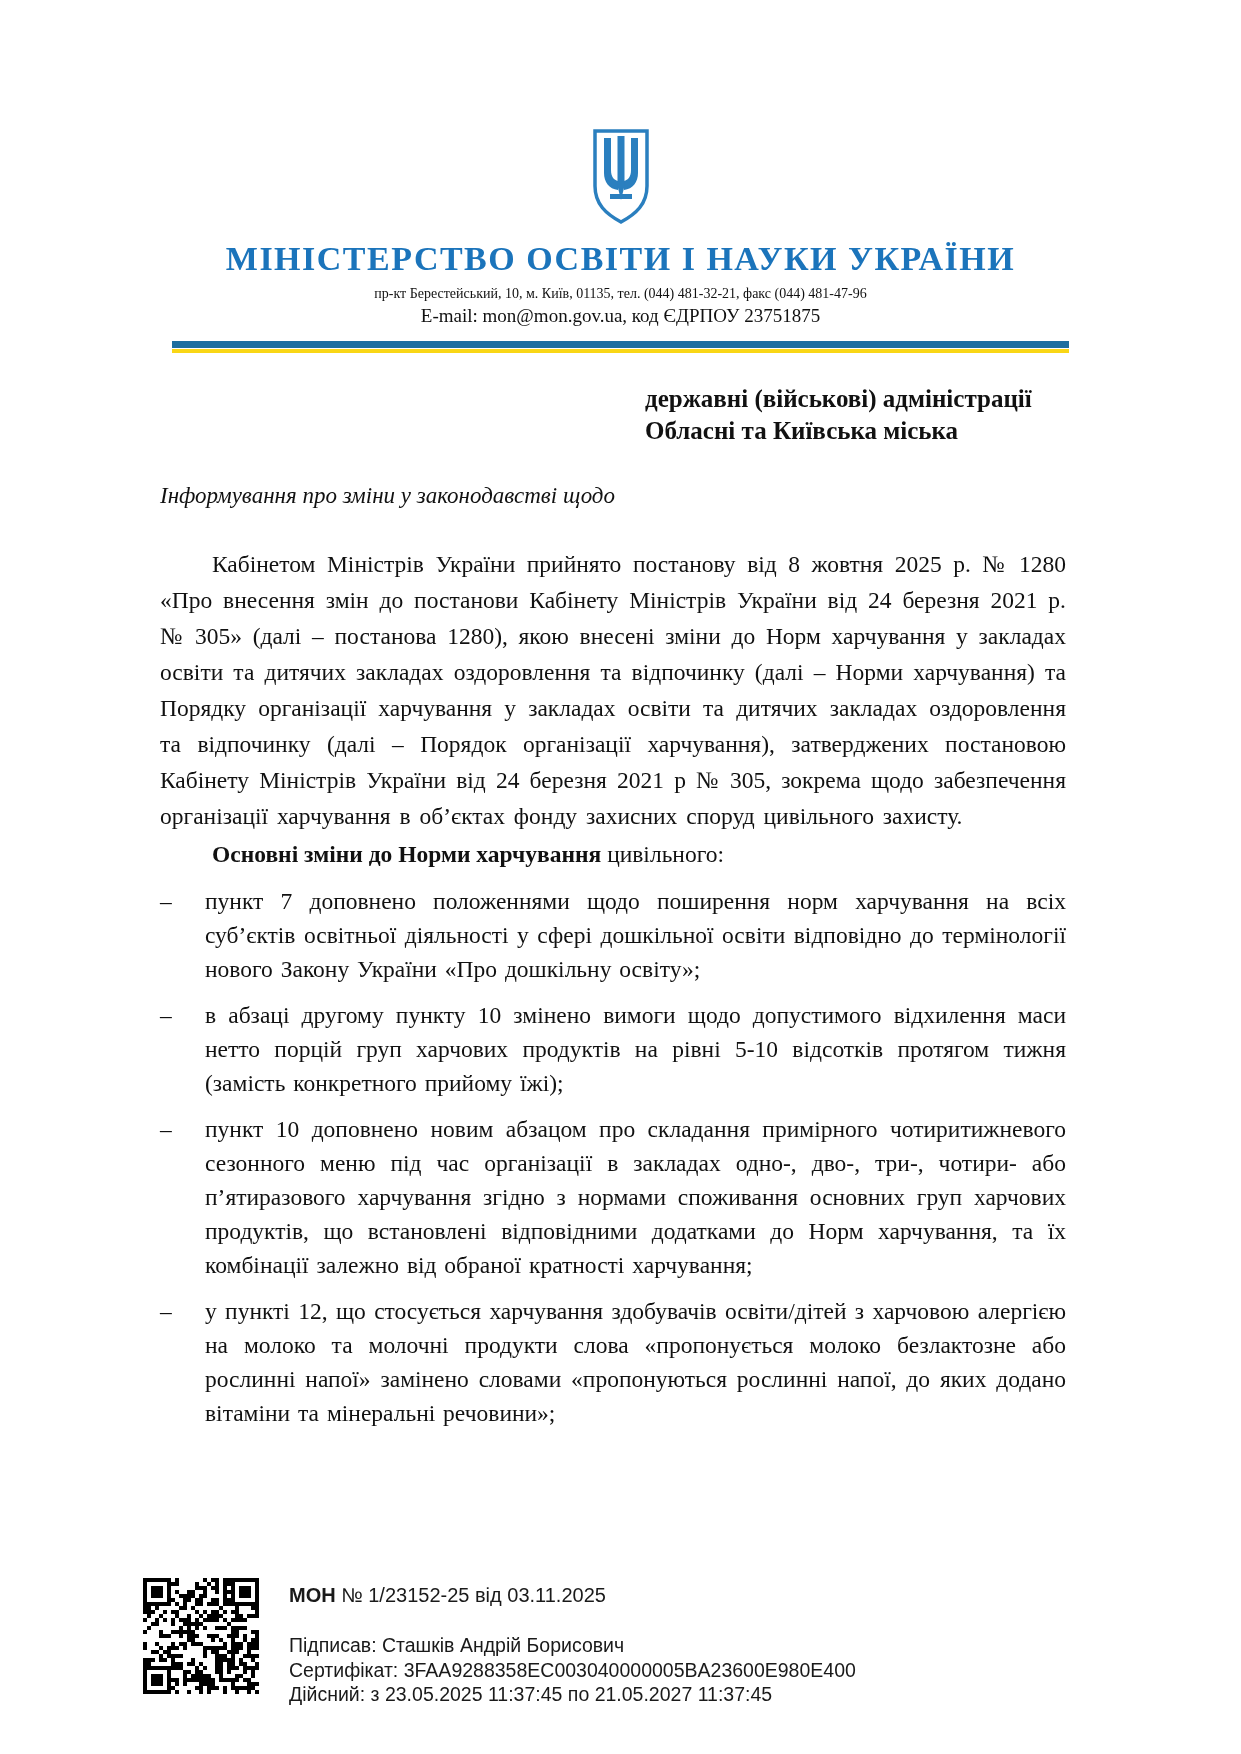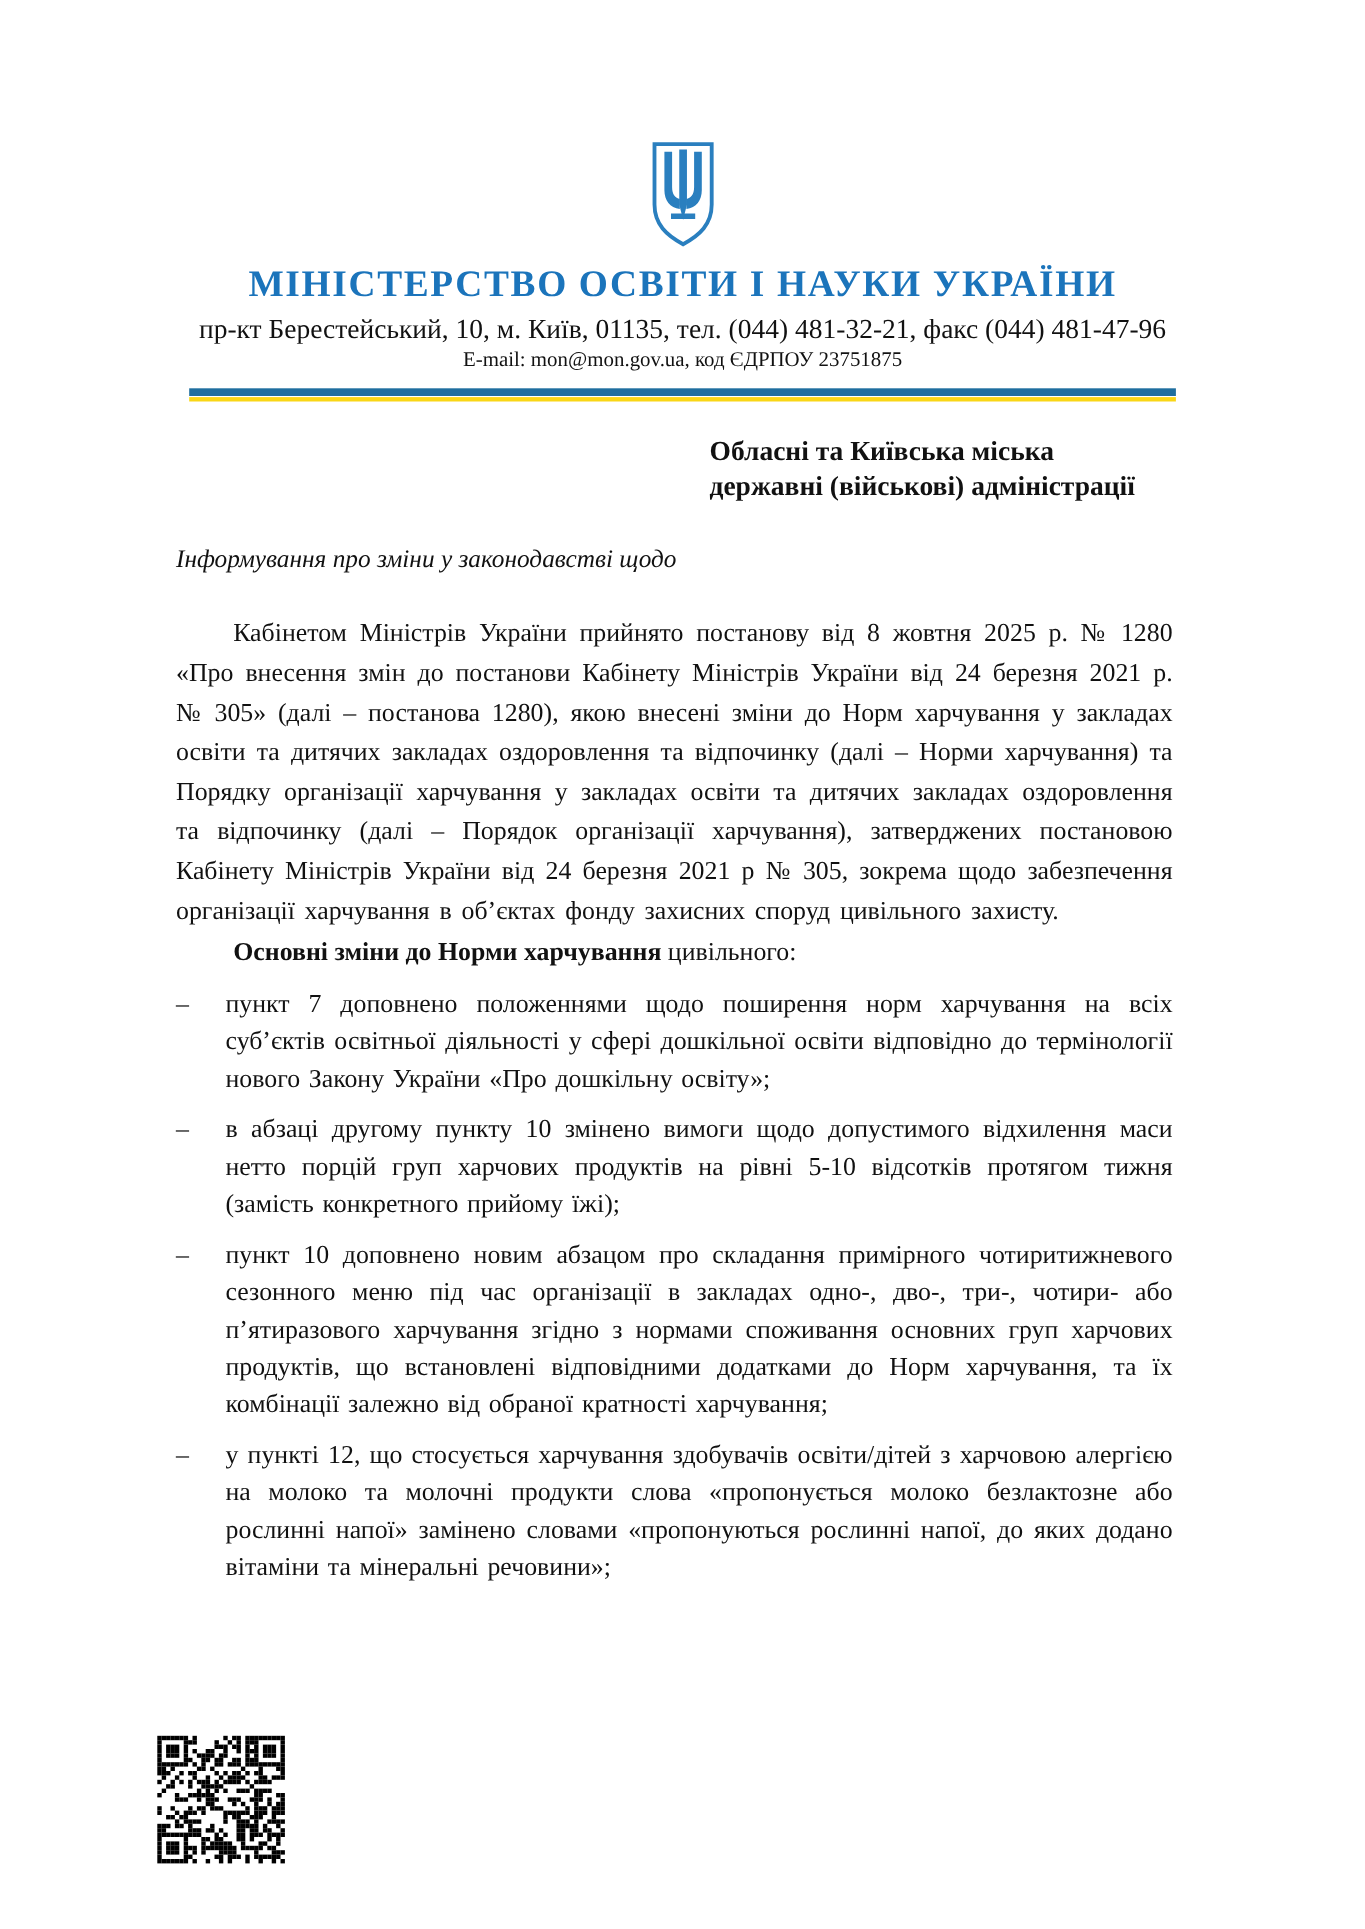--- a/index.html
+++ b/index.html
@@ -7,21 +7,21 @@
     position:relative;width:1241px;height:1754px;margin:0 auto;background:#ffffff;
     font-family:"Liberation Serif","DejaVu Serif",serif;color:#111;overflow:hidden;
   }
   
   .hdr{text-align:center;padding-top:128px;}
   .emblem{display:block;margin:0 auto;}
   .ministry{
     margin:14px 0 0;font-size:34px;font-weight:bold;letter-spacing:1.5px;
     color:#1b74bb;font-family:"Liberation Serif","DejaVu Serif",serif;
   }
-  .addr{margin-top:8px;font-size:25px;}
+  .addr{margin-top:8px;font-size:14px;}
   .mail{margin-top:3px;font-size:19px;}
   .rule{margin:14px 172px 0 172px;}
   .rule .blue{height:7px;background:#1e6e9f;}
   .rule .yellow{height:4px;background:#f9d616;margin-top:1px;}
   
   .recipient{margin:30px 170px 0 645px;font-weight:bold;font-size:25px;line-height:32px;}
   
   .subject{margin:32px 0 0 160px;font-style:italic;font-size:23px;line-height:33px;}
   
   .bodytext{margin:34px 175px 0 160px;font-size:23.5px;}
@@ -60,22 +60,22 @@
     <h1 class="ministry">МІНІСТЕРСТВО ОСВІТИ І НАУКИ УКРАЇНИ</h1>
     <div class="addr">пр-кт Берестейський, 10, м. Київ, 01135, тел. (044) 481-32-21, факс (044) 481-47-96</div>
     <div class="mail">E-mail: mon@mon.gov.ua, код ЄДРПОУ 23751875</div>
     <div class="rule">
       <div class="blue"></div>
       <div class="yellow"></div>
     </div>
   </div>
 
   <div class="recipient">
+    <div>державні (військові) адміністрації</div>
     <div>Обласні та Київська міська</div>
-    <div>державні (військові) адміністрації</div>
   </div>
 
   <div class="subject">
     <div>Інформування про зміни у законодавстві щодо</div>
   </div>
 
   <div class="bodytext">
     <p class="para">Кабінетом Міністрів України прийнято постанову від 8 жовтня 2025 р. № 1280 «Про внесення змін до постанови Кабінету Міністрів України від 24 березня 2021 р. № 305» (далі – постанова 1280), якою внесені зміни до Норм харчування у закладах освіти та дитячих закладах оздоровлення та відпочинку (далі – Норми харчування) та Порядку організації харчування у закладах освіти та дитячих закладах оздоровлення та відпочинку (далі – Порядок організації харчування), затверджених постановою Кабінету Міністрів України від 24 березня 2021 р № 305, зокрема щодо забезпечення організації харчування в об’єктах фонду захисних споруд цивільного захисту.</p>
     <p class="chead"><b>Основні зміни до Норми харчування</b><span> цивільного:</span></p>
 
@@ -524,15 +524,21 @@
         <i style="left:24px;top:112px"></i>
         <i style="left:32px;top:112px"></i>
         <i style="left:44px;top:112px"></i>
         <i style="left:56px;top:112px"></i>
         <i style="left:64px;top:112px"></i>
         <i style="left:80px;top:112px"></i>
         <i style="left:92px;top:112px"></i>
         <i style="left:104px;top:112px"></i>
         <i style="left:112px;top:112px"></i>
       </div>
+    <div class="stamp">
+      <div class="ref"><b>МОН</b><span> № 1/23152-25 від 03.11.2025</span></div>
+      <div class="sigline">Підписав: Сташків Андрій Борисович</div>
+      <div class="sigline">Сертифікат: 3FAA9288358EC003040000005BA23600E980E400</div>
+      <div class="sigline">Дійсний: з 23.05.2025 11:37:45 по 21.05.2027 11:37:45</div>
+    </div>
   </div>
 
 </div>
 
 </body></html>

